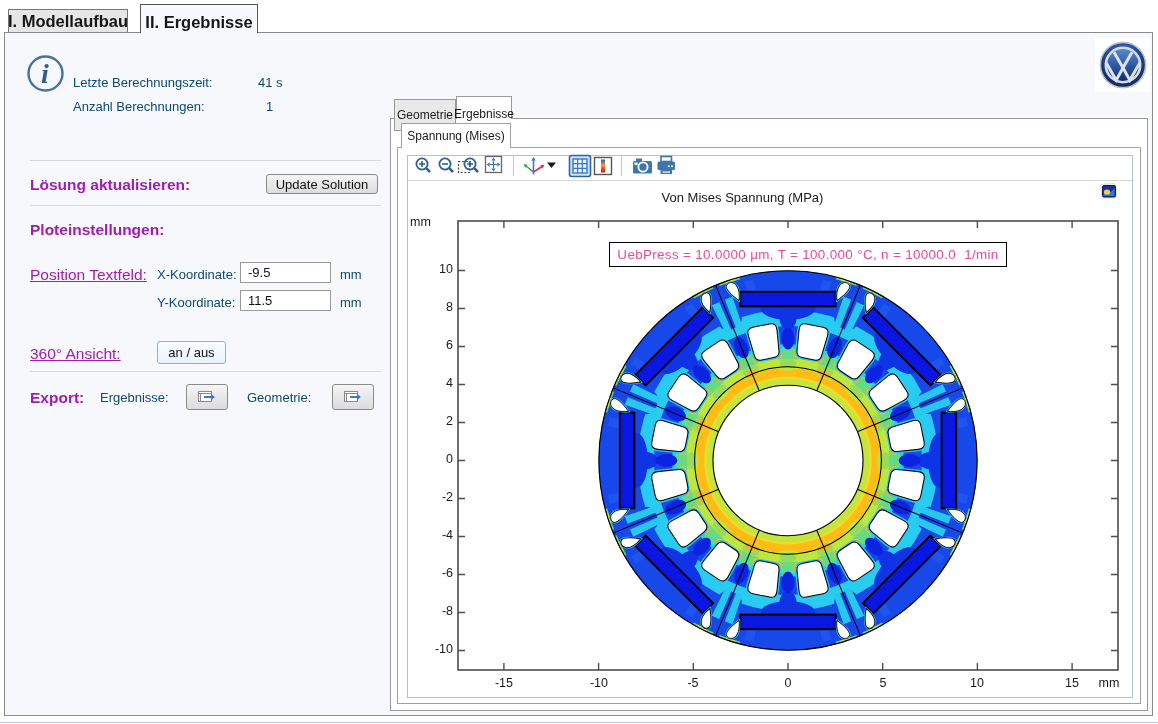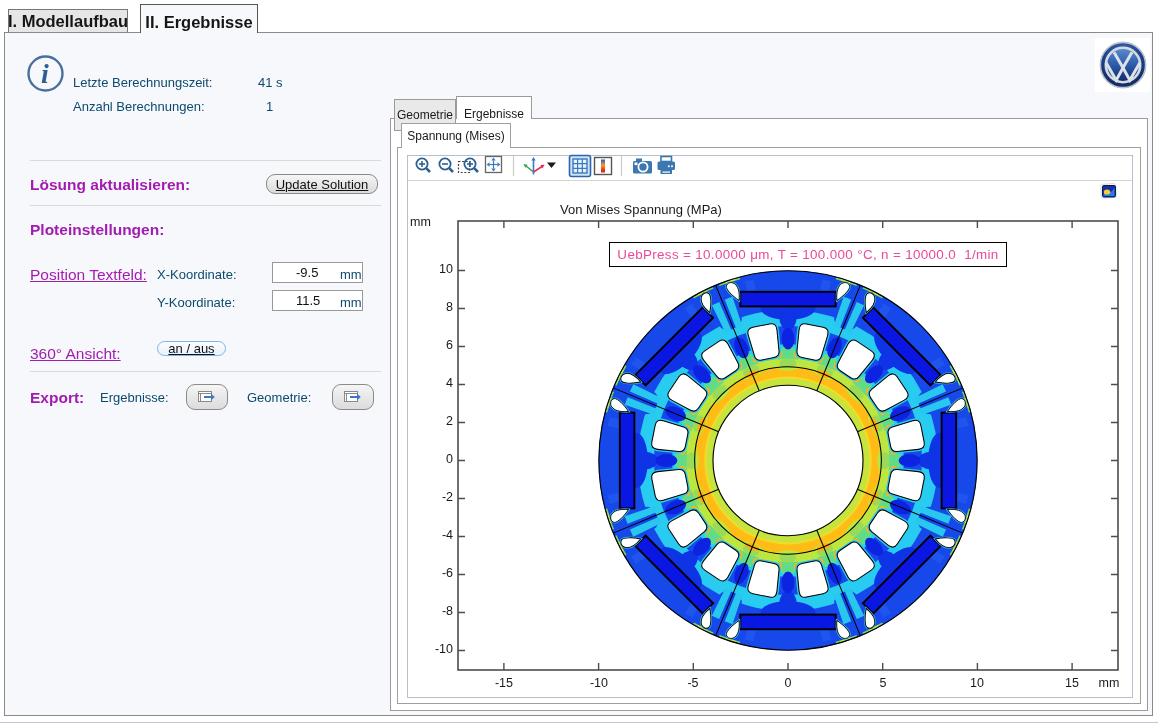--- a/index.html
+++ b/index.html
@@ -5,25 +5,25 @@
   font-family:"Liberation Sans", sans-serif; overflow:hidden; }
 .abs { position:absolute; }
 .tab1 { position:absolute; font-weight:bold; font-size:16.5px; color:#151515;
   border:1px solid #777; border-bottom:none; display:flex; align-items:center; justify-content:center; }
 .panel { position:absolute; border:1px solid #9a9a9a; background:#fff; }
 .sep { position:absolute; height:1px; background:#d9d9d9; left:30px; width:351px; }
 .b15 { font-size:15.5px; color:#a21caf; }
 .b13 { font-size:13px; color:#0c4a6e; }
 .bold { font-weight:bold; }
 .und { text-decoration:underline; }
-.btn { position:absolute; border:1px solid #8a8a8a; border-radius:9px;
+.btn { position:absolute; border:1px solid #8a8a8a; border-radius:3px;
   background:linear-gradient(#f6f6f6,#e9e9e9 45%,#dcdcdc); font-size:13px; color:#111;
-  display:flex; align-items:center; justify-content:center;text-decoration:underline; }
+  display:flex; align-items:center; justify-content:center; }
 .inp { position:absolute; width:91px; height:21px; background:#fff; border:1px solid #999;
-  font-size:13px; color:#111; padding-left:23px; display:flex; align-items:center;margin-left:32px; }
+  font-size:13px; color:#111; padding-left:7px; display:flex; align-items:center; }
 .tab2 { position:absolute; font-size:12px; color:#1a1a1a; border:1px solid #9a9a9a; border-bottom:none;
   display:flex; align-items:center; justify-content:center; }
 .tl { position:absolute; font-size:12.5px; color:#1a1a1a; }
 </style></head><body>
 
 <div class="abs" style="left:0;top:721.5px;width:1158px;height:1.2px;background:#c0c5d4"></div>
 
 <div class="abs" style="left:4px;top:32px;width:1149px;height:684px;border:1px solid #8a8a8a;background:#f7f8fc"></div>
 
 <div class="tab1" style="left:8px;top:9px;width:120px;height:24px;background:#e6e6e6;border-bottom:1px solid #8a8a8a">I.&nbsp;Modellaufbau</div>
@@ -46,21 +46,21 @@
 
 <div class="abs b15 und" style="left:30px;top:266px">Position Textfeld:</div>
 <div class="abs b13" style="left:157px;top:267px">X-Koordinate:</div>
 <div class="inp" style="left:240px;top:262px">-9.5</div>
 <div class="abs b13" style="left:340px;top:267px">mm</div>
 <div class="abs b13" style="left:157px;top:295px">Y-Koordinate:</div>
 <div class="inp" style="left:240px;top:290px">11.5</div>
 <div class="abs b13" style="left:340px;top:295px">mm</div>
 
 <div class="abs b15 und" style="left:30px;top:345px">360° Ansicht:</div>
-<div class="btn" style="left:157px;top:341px;width:69px;height:15px;border-color:#7eb4ea;background:linear-gradient(#fbfdff,#e9f2fc)">an / aus</div>
+<div class="btn" style="left:157px;top:341px;width:69px;height:23px;border-color:#7eb4ea;background:linear-gradient(#fbfdff,#e9f2fc)">an / aus</div>
 <div class="sep" style="top:371px"></div>
 <div class="abs b15 bold" style="left:30px;top:389px">Export:</div>
 <div class="abs b13" style="left:100px;top:390px">Ergebnisse:</div>
 <div class="btn" style="left:186px;top:384px;width:42px;height:26px">
     <svg width="19" height="12" viewBox="0 0 19 12">
       <rect x="0.5" y="0.5" width="13" height="10" fill="#fff" stroke="#8a8a8a"></rect>
       <line x1="0.5" y1="2.5" x2="13.5" y2="2.5" stroke="#8a8a8a"></line>
       <line x1="2.5" y1="2.5" x2="2.5" y2="10.5" stroke="#8a8a8a"></line>
       <line x1="6" y1="6" x2="13.5" y2="6" stroke="#3a78c8" stroke-width="2"></line>
       <path d="M 13 2.8 L 16.8 6 L 13 9.2 Z" fill="#3a78c8"></path>
@@ -95,21 +95,21 @@
 <circle cx="26" cy="26" r="22.6" fill="none" stroke="#b9c2cf" stroke-width="1.6"></circle>
 <circle cx="26" cy="26" r="17.2" fill="url(#vwi)" stroke="#d5dae2" stroke-width="2.6"></circle>
 <g stroke="#dde2e9" stroke-width="3.0" fill="none" stroke-linecap="butt">
 <path d="M 17 13.2 L 26 28.8 L 35 13.2"></path>
 <path d="M 9.0 23.4 L 19.2 41.2 L 26 28.8 L 32.8 41.2 L 43.0 23.4"></path>
 </g>
 </svg>
 
 <div class="panel" style="left:390px;top:118px;width:758px;height:593px"></div>
 <div class="tab2" style="left:394px;top:99px;width:62px;height:32px;background:#e9e9e9;border-bottom:1px solid #9a9a9a">Geometrie</div>
-<div class="tab2" style="left:456px;top:96px;width:76px;height:23px;background:#fff;padding-top:11px">Ergebnisse</div>
+<div class="tab2" style="left:456px;top:96px;width:56px;height:23px;background:#fff;padding-top:11px">Ergebnisse</div>
 
 <div class="panel" style="left:397px;top:147px;width:744px;height:557px;border-color:#a0a0a0"></div>
 <div class="tab2" style="left:401px;top:123px;width:110px;height:25px;background:#fff;border-color:#a0a0a0">Spannung (Mises)</div>
 
 <div class="panel" style="left:407px;top:155px;width:726px;height:543px;border-color:#b6bfcc"></div>
 <div class="abs" style="left:408px;top:180px;width:724px;height:1px;background:#d4d4d4"></div>
 <svg width="290" height="26" viewBox="0 0 290 26" style="position:absolute;left:405px;top:153px">
     <circle cx="17" cy="11" r="5.6" fill="none" stroke="#2e5f93" stroke-width="1.8"></circle>
     <line x1="21.2" y1="15.2" x2="25" y2="19" stroke="#2e5f93" stroke-width="2.6"></line>
     <line x1="14" y1="11" x2="20" y2="11" stroke="#2e5f93" stroke-width="1.6"></line>
@@ -568,21 +568,21 @@
         <line x1="1.515" y1="-3.659" x2="3.823" y2="-9.230" stroke="#000" stroke-width="0.055"></line>
         <line x1="3.659" y1="-1.515" x2="9.230" y2="-3.823" stroke="#000" stroke-width="0.055"></line>
         <circle r="4.93" fill="none" stroke="#000" stroke-width="0.055"></circle>
         <circle r="3.96" fill="#ffffff" stroke="#000" stroke-width="0.06"></circle>
         <circle r="9.985" fill="none" stroke="#000" stroke-width="0.06"></circle>
       </g>
       <rect x="51" y="66" width="660" height="449" fill="none" stroke="#4d4d4d" stroke-width="1.6"></rect>
       <path d="M 96.9 515 v -7 M 96.9 66 v 7 M 191.6 515 v -7 M 191.6 66 v 7 M 286.3 515 v -7 M 286.3 66 v 7 M 381.0 515 v -7 M 381.0 66 v 7 M 475.7 515 v -7 M 475.7 66 v 7 M 570.4 515 v -7 M 570.4 66 v 7 M 665.1 515 v -7 M 665.1 66 v 7 M 51 495.5 h 7 M 711 495.5 h -7 M 51 457.5 h 7 M 711 457.5 h -7 M 51 419.5 h 7 M 711 419.5 h -7 M 51 381.5 h 7 M 711 381.5 h -7 M 51 343.5 h 7 M 711 343.5 h -7 M 51 305.5 h 7 M 711 305.5 h -7 M 51 267.5 h 7 M 711 267.5 h -7 M 51 229.5 h 7 M 711 229.5 h -7 M 51 191.5 h 7 M 711 191.5 h -7 M 51 153.5 h 7 M 711 153.5 h -7 M 51 115.5 h 7 M 711 115.5 h -7" stroke="#4d4d4d" stroke-width="1.4" fill="none"></path>
     </svg>
   </div>
-<div class="abs" style="left:560px;top:202px;width:365px;font-size:13px;color:#1a1a1a">Von Mises Spannung (MPa)</div>
+<div class="abs" style="left:560px;top:190px;width:365px;text-align:center;font-size:13px;color:#1a1a1a">Von Mises Spannung (MPa)</div>
 <svg width="20" height="18" viewBox="0 0 20 18" style="position:absolute;left:1099px;top:183px">
 <rect x="2" y="1" width="15" height="14" rx="2" fill="#fdf6e0" transform="rotate(-4 9 8)" stroke="#ddd"></rect>
 <rect x="3.5" y="2.5" width="13" height="11.5" rx="1.5" fill="#1830a0" stroke="#0c1660"></rect>
 <path d="M 4.5 12 Q 7 5 9.5 8 Q 12 11 15.5 4.5 L 15.5 13 L 4.5 13 Z" fill="#2a7ae0"></path>
 <ellipse cx="8" cy="9" rx="3.2" ry="2.6" fill="#f2d03a"></ellipse>
 </svg>
 <div class="abs" style="left:609px;top:241.5px;width:398px;height:25px;border:1.6px solid #000;background:#fff;
   font-size:13.4px;color:#ec4899;display:flex;align-items:center;justify-content:center;letter-spacing:0.35px">UebPress = 10.0000 μm, T = 100.000 °C, n = 10000.0&nbsp; 1/min</div>
 <div class="tl" style="left:484px;top:676px;width:40px;text-align:center">-15</div>
 <div class="tl" style="left:579px;top:676px;width:40px;text-align:center">-10</div>

